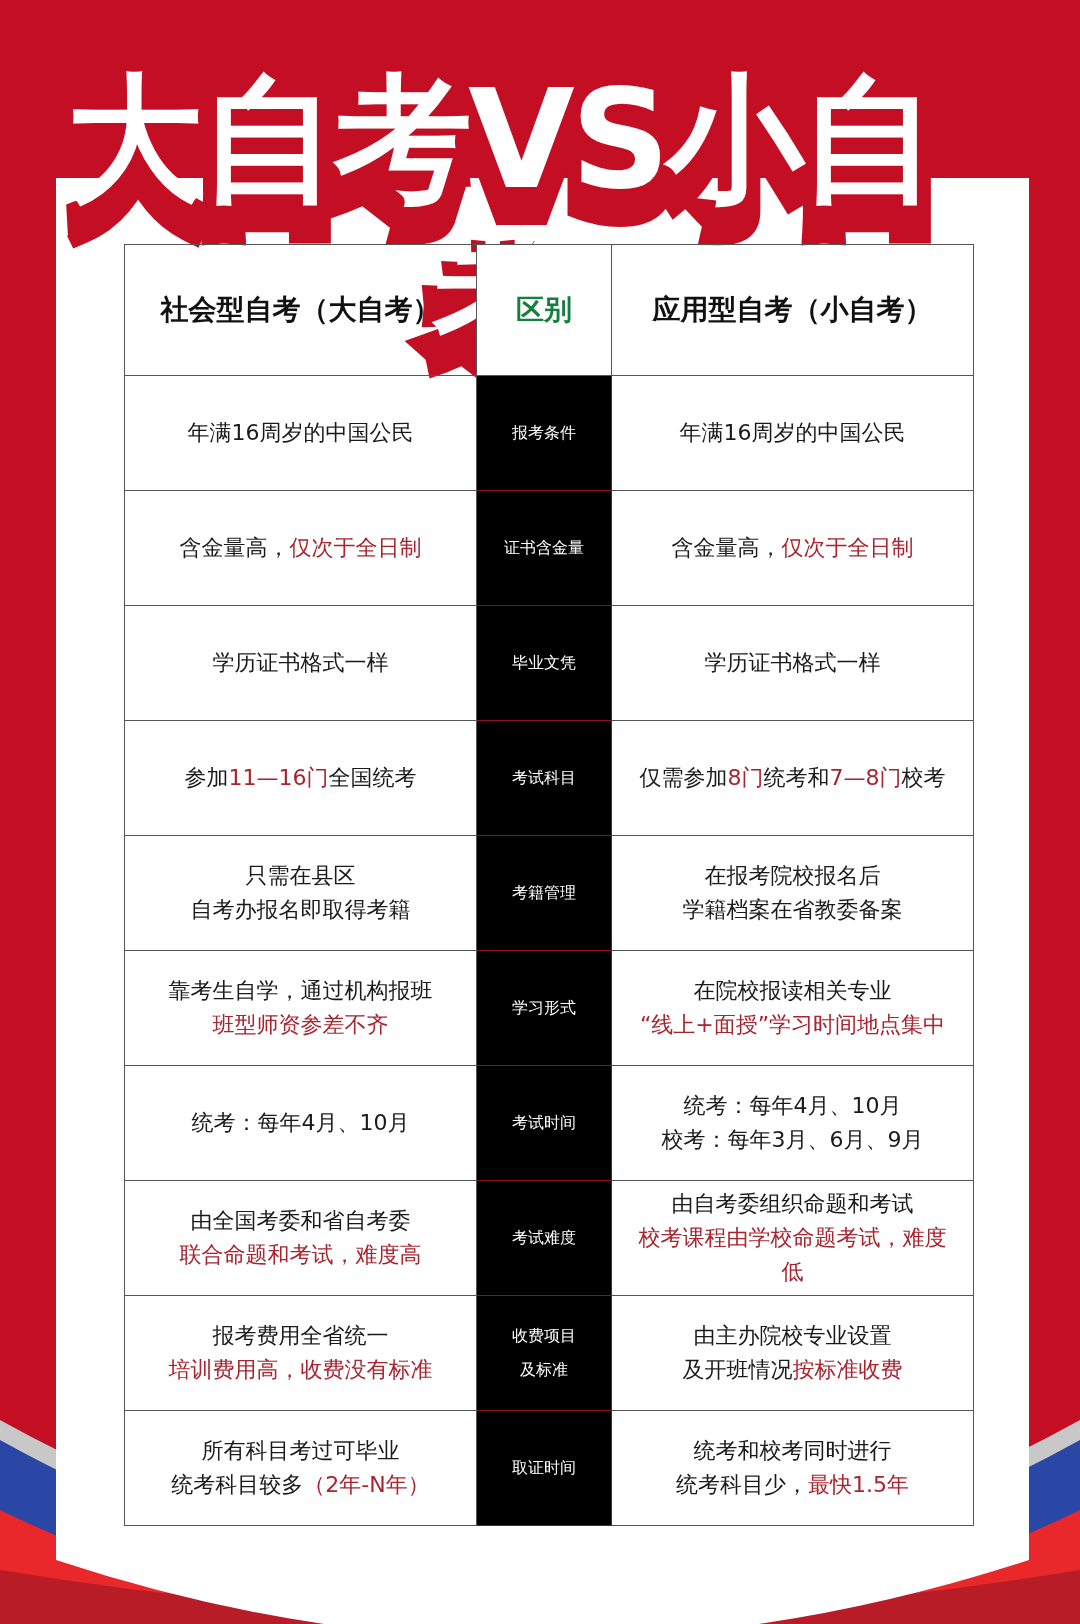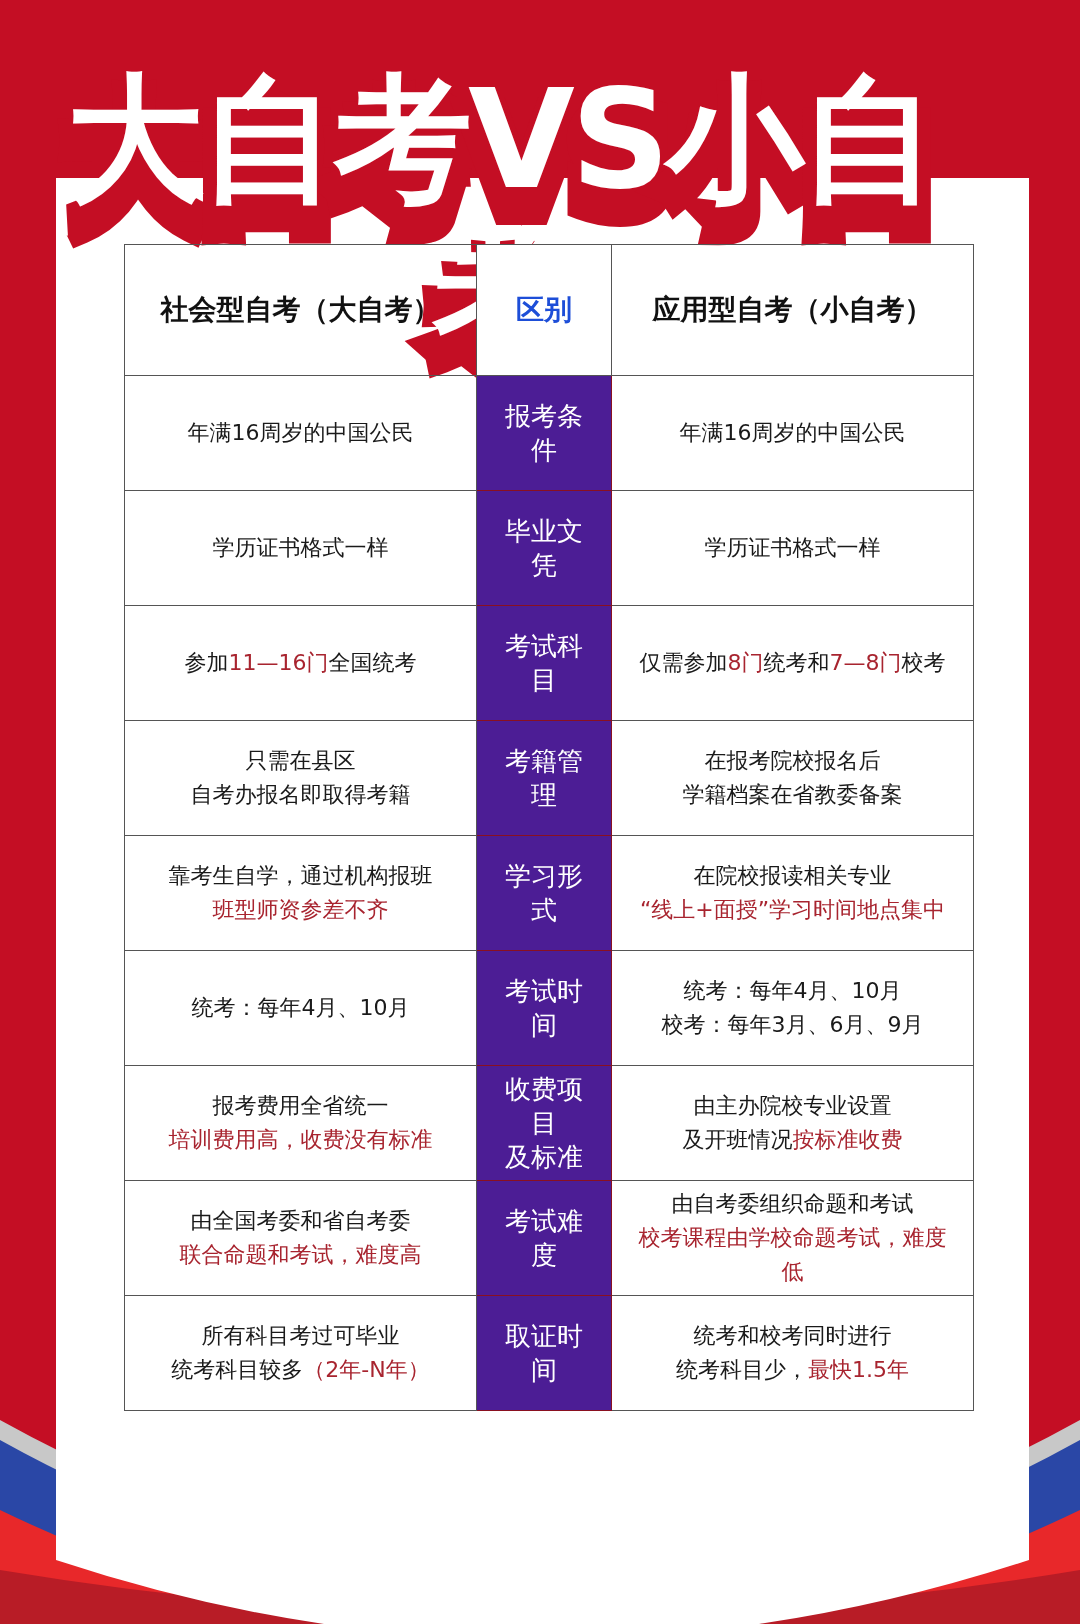--- a/index.html
+++ b/index.html
@@ -5,22 +5,22 @@
   html, body { margin: 0; padding: 0; }
   body { width: 1080px; height: 1624px; position: relative; overflow: hidden; background: #c40e24; font-family: "DejaVu Sans", "Liberation Sans", sans-serif; }
   .panel { position: absolute; left: 56px; top: 178px; width: 973px; height: 1460px; background: #ffffff; }
   .title-wrap { position: absolute; left: 0; top: 60px; width: 1000px; height: 200px; text-align: center; }
   .title-shadow { position: absolute; left: 0; right: 0; top: 24px; font-size: 138px; font-weight: bold; color: #c40e24; letter-spacing: -4px; -webkit-text-stroke: 28px #c40e24; line-height: 160px; }
   .title { position: absolute; left: 0; right: 0; top: 0; font-size: 138px; font-weight: bold; color: #ffffff; letter-spacing: -4px; line-height: 160px; }
   .table { position: absolute; left: 124px; top: 244px; width: 849px; border-collapse: collapse; table-layout: fixed; }
   .table td { border: 1.5px solid #555; text-align: center; vertical-align: middle; padding: 0 22px; font-size: 22px; color: #1a1a1a; line-height: 34px; }
   .table tr.head td { height: 130px; font-size: 28px; font-weight: bold; color: #111; }
   .table tr.row td { height: 114px; }
-  .table td.mid { background: #4c1d95; color: #ffffff; font-size: 26px; border-color: #8a1020; }
-  .table tr.head td.mid { background: #ffffff; color: #1d4ed8; border-color: #555; }
+  .table td.mid { background: #000000; color: #ffffff; font-size: 16px; border-color: #8a1020; }
+  .table tr.head td.mid { background: #ffffff; color: #15803d; border-color: #555; }
   .hl { color: #a8242f; }
   .waves { position: absolute; left: 0; top: 1300px; width: 1080px; height: 324px; }
 </style>
 </head>
 <body>
 
 <div class="panel"></div>
 
 <svg class="waves" viewBox="0 0 1080 324" preserveAspectRatio="none">
   <path d="M0,330 L0,120 Q540,420 1080,120 L1080,330 Z" fill="#c8c8c8"></path>
@@ -49,20 +49,31 @@
     </tr>
   <tr class="row">
         <td>
           <div><span>年满16周岁的中国公民</span></div>
         </td>
         <td class="mid">
           <div>报考条件</div>
         </td>
         <td>
           <div><span>年满16周岁的中国公民</span></div>
+        </td>
+      </tr>
+      <tr class="row">
+        <td>
+          <div><span>含金量高，</span><span class="hl">仅次于全日制</span></div>
+        </td>
+        <td class="mid">
+          <div>证书含金量</div>
+        </td>
+        <td>
+          <div><span>含金量高，</span><span class="hl">仅次于全日制</span></div>
         </td>
       </tr>
       <tr class="row">
         <td>
           <div><span>学历证书格式一样</span></div>
         </td>
         <td class="mid">
           <div>毕业文凭</div>
         </td>
         <td>
@@ -113,43 +124,43 @@
         <td class="mid">
           <div>考试时间</div>
         </td>
         <td>
           <div><span>统考：每年4月、10月</span></div>
           <div><span>校考：每年3月、6月、9月</span></div>
         </td>
       </tr>
       <tr class="row">
         <td>
+          <div><span>由全国考委和省自考委</span></div>
+          <div><span class="hl">联合命题和考试，难度高</span></div>
+        </td>
+        <td class="mid">
+          <div>考试难度</div>
+        </td>
+        <td>
+          <div><span>由自考委组织命题和考试</span></div>
+          <div><span class="hl">校考课程由学校命题考试，难度低</span></div>
+        </td>
+      </tr>
+      <tr class="row">
+        <td>
           <div><span>报考费用全省统一</span></div>
           <div><span class="hl">培训费用高，收费没有标准</span></div>
         </td>
         <td class="mid">
           <div>收费项目</div>
           <div>及标准</div>
         </td>
         <td>
           <div><span>由主办院校专业设置</span></div>
           <div><span>及开班情况</span><span class="hl">按标准收费</span></div>
-        </td>
-      </tr>
-      <tr class="row">
-        <td>
-          <div><span>由全国考委和省自考委</span></div>
-          <div><span class="hl">联合命题和考试，难度高</span></div>
-        </td>
-        <td class="mid">
-          <div>考试难度</div>
-        </td>
-        <td>
-          <div><span>由自考委组织命题和考试</span></div>
-          <div><span class="hl">校考课程由学校命题考试，难度低</span></div>
         </td>
       </tr>
       <tr class="row">
         <td>
           <div><span>所有科目考过可毕业</span></div>
           <div><span>统考科目较多</span><span class="hl">（2年-N年）</span></div>
         </td>
         <td class="mid">
           <div>取证时间</div>
         </td>

